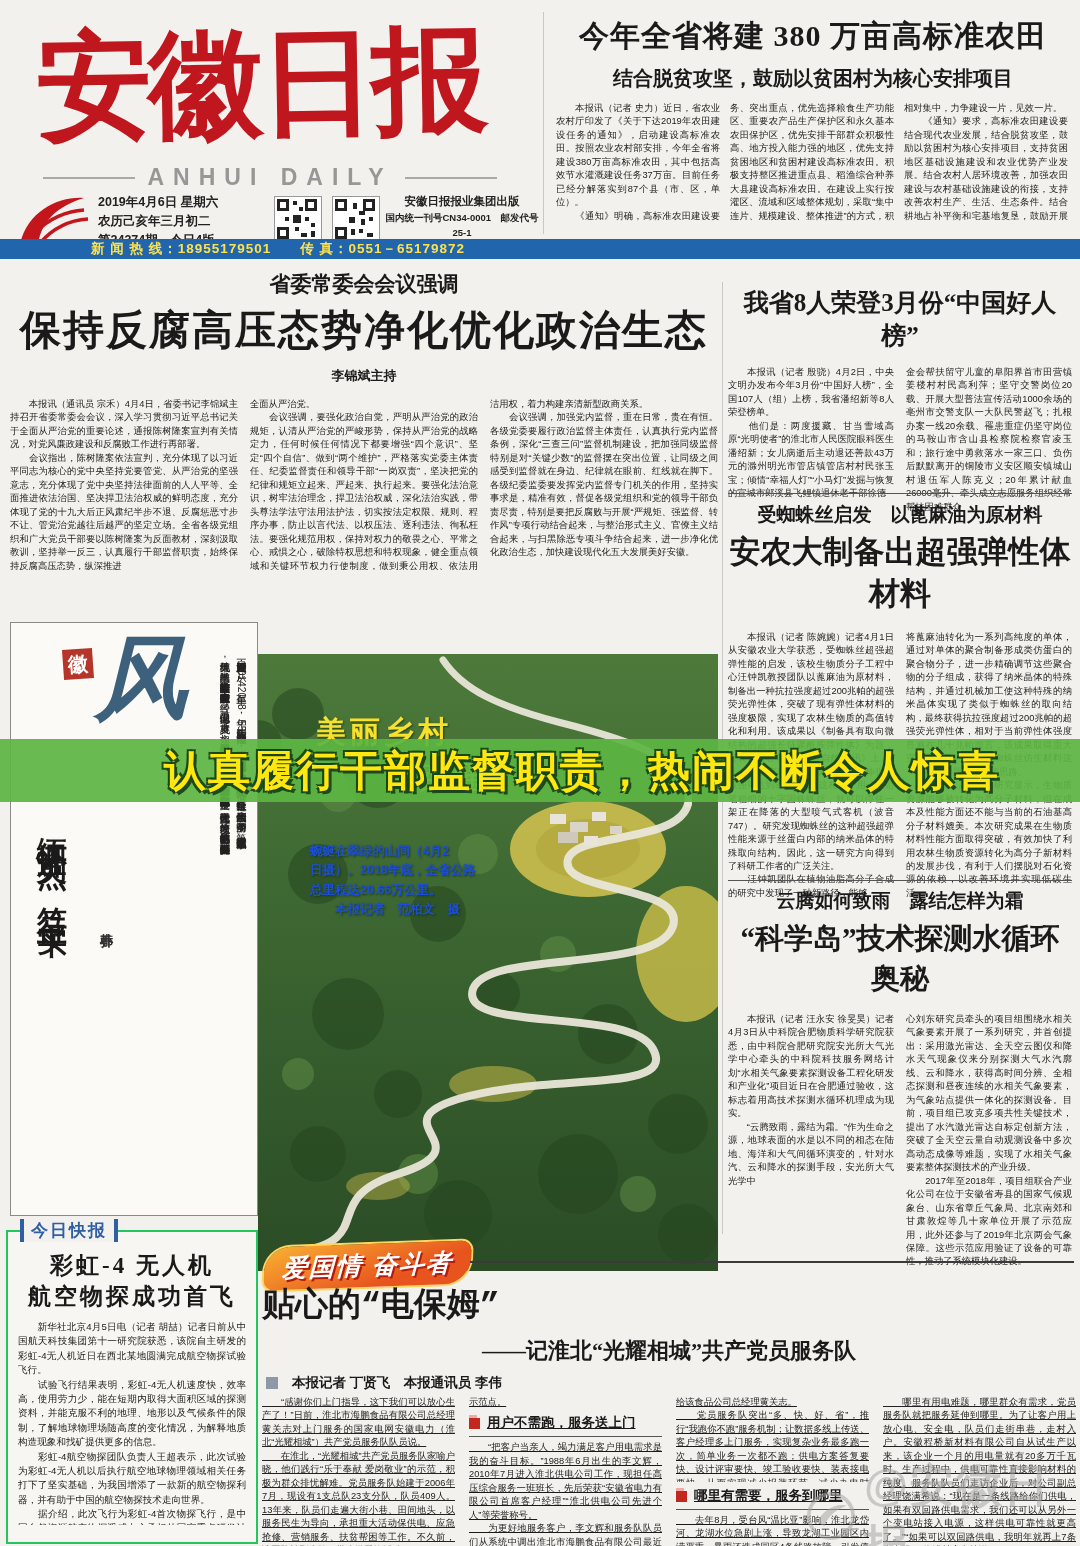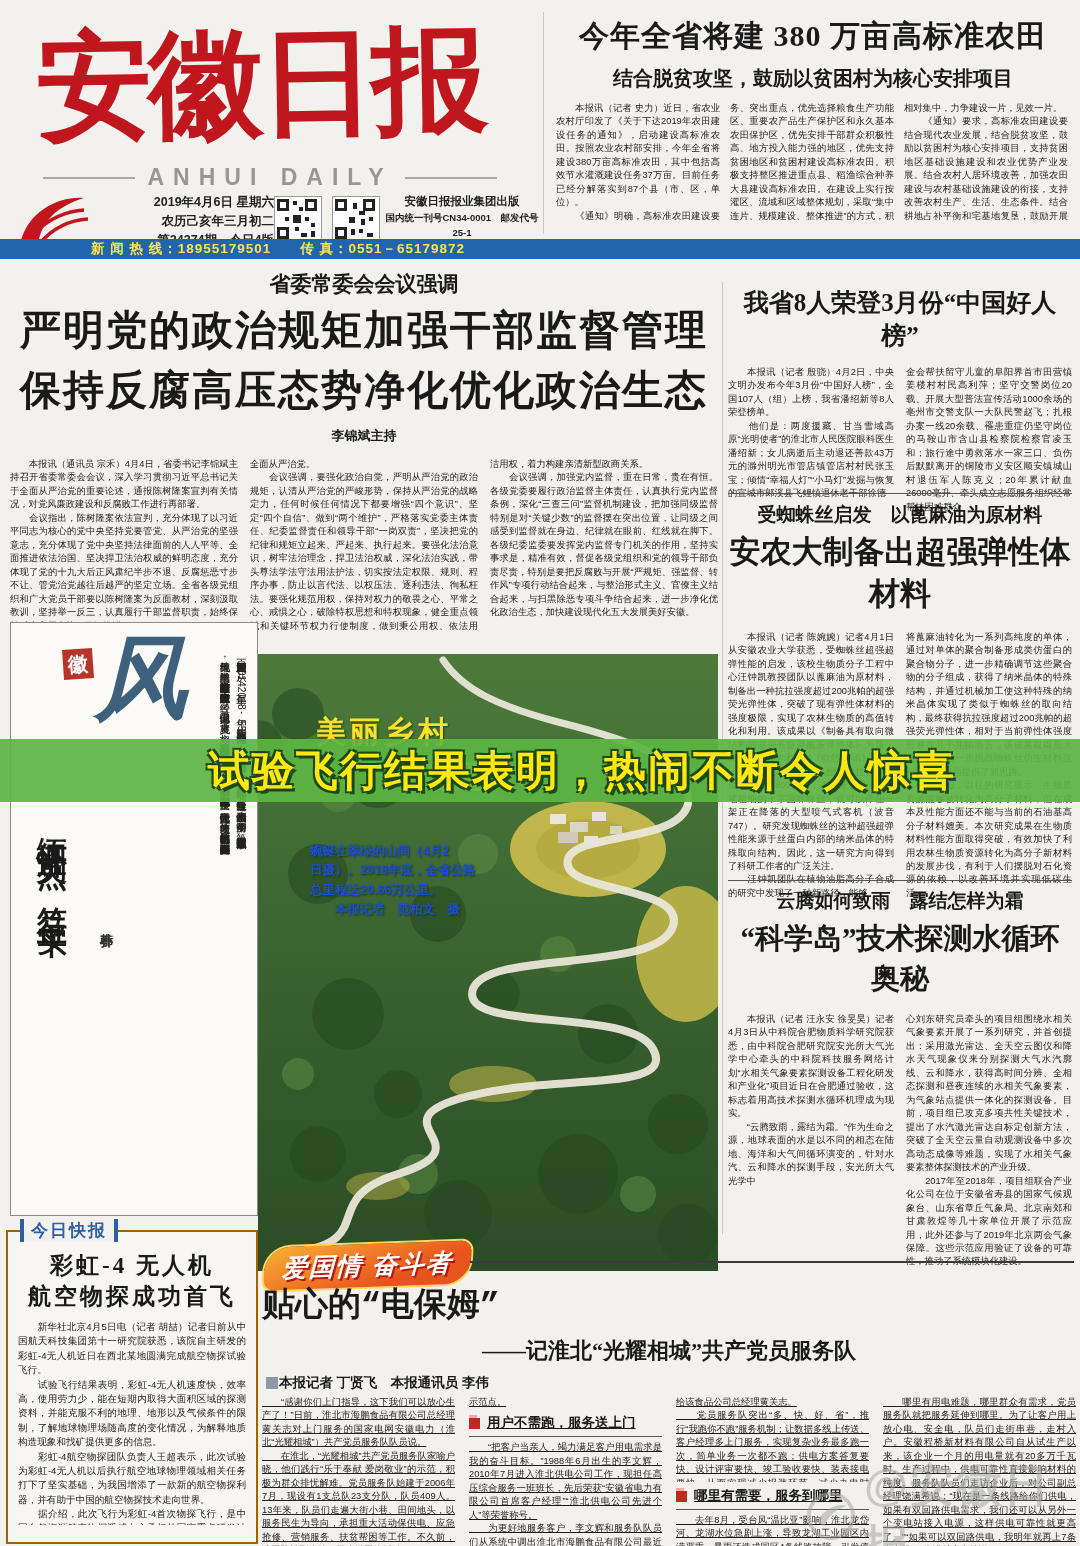--- a/index.html
+++ b/index.html
@@ -11,21 +11,21 @@
   .bodytext{font-size:9.3px;line-height:1.45;text-align:justify;color:#222;
             white-space:pre-line;overflow:hidden;}
   .cols{display:flex;}
   
   .mast-logo{left:36px;top:0px;width:480px;height:168px;font-size:116px;line-height:168px;
              font-weight:900;color:#c0161d;letter-spacing:-4px;transform:rotate(-1deg);
              font-family:"Liberation Serif","DejaVu Serif",serif;}
   .mast-en{left:0;top:164px;width:540px;display:flex;align-items:center;justify-content:center;gap:12px;}
   .mast-en .line{width:92px;height:2px;background:#a9a9a9;}
   .mast-en .txt{color:#979797;font-size:23px;font-weight:bold;letter-spacing:9px;}
-  .dateblock{left:98px;top:193px;width:176px;text-align:right;font-size:12.5px;font-weight:700;line-height:1.5;color:#222;}
+  .dateblock{left:98px;top:193px;width:176px;text-align:left;font-size:12.5px;font-weight:700;line-height:1.5;color:#222;}
   .pubblock{left:384px;top:193px;width:156px;text-align:center;font-weight:700;line-height:1.55;color:#222;}
   .pubblock .l1{font-size:11.5px;}
   .pubblock .l2,.pubblock .l3{font-size:9.5px;}
   .qr{width:46px;height:46px;background:#fff;border:1px solid #999;}
   .hotbar{left:0;top:239px;width:1080px;height:20px;background:#2166ad;}
   .hotbar .txt{position:absolute;left:58px;top:1px;width:440px;text-align:center;
                color:#ffe24a;font-size:13.5px;font-weight:800;letter-spacing:1px;}
   .vrule{background:#c8c8c8;width:1px;}
   .hrule{background:#555;height:1px;}
   
@@ -56,41 +56,41 @@
         text-shadow:1px 1px 2px rgba(20,50,20,.8);}
   .ph-cap{position:absolute;left:52px;top:188px;width:350px;color:#1d4ed8;font-size:12.5px;
           font-weight:700;line-height:1.55;white-space:pre-line;text-shadow:1px 1px 2px rgba(20,50,20,.8);}
   
   .band{left:0;top:739px;width:1080px;height:63px;background:rgba(92,181,66,.92);
         display:flex;align-items:center;justify-content:center;z-index:40;}
   .band span{font-size:42px;font-weight:900;color:#ffe70f;transform:translateX(42px);letter-spacing:2px;
     text-shadow:3px 3px 0 rgba(25,70,25,.95),-2px -2px 0 rgba(25,70,25,.95),
                 2px -2px 0 rgba(25,70,25,.95),-2px 2px 0 rgba(25,70,25,.95);}
   
-  .quick{left:6px;top:1230px;width:248px;height:310px;border:2px solid #a16207;background:#f7f6f2;}
+  .quick{left:6px;top:1230px;width:248px;height:310px;border:2px solid #22c55e;background:#f7f6f2;}
   .quick .label{position:absolute;top:-13px;left:12px;background:#f2f1ee;color:#2e5fa3;
                 font-size:17px;font-weight:900;letter-spacing:2px;padding:0 7px;
                 border-left:4px solid #2e5fa3;border-right:4px solid #2e5fa3;}
   .quick .h{font-size:23px;font-weight:900;letter-spacing:3px;text-align:center;
             font-family:"Liberation Serif","DejaVu Serif",serif;}
   .quick .bd{margin:8px 10px 0 10px;font-size:9.6px;line-height:1.5;text-align:justify;
              white-space:pre-line;height:205px;overflow:hidden;}
   
   .svc{left:262px;top:1244px;width:814px;}
   .badge{position:absolute;left:2px;top:0px;padding:5px 18px;border-radius:26px 10px 26px 10px;
          background:linear-gradient(160deg,#f9b233,#e8541e 70%);
          color:#fff;font-size:25px;font-weight:900;font-style:italic;letter-spacing:2px;
          text-shadow:2px 2px 0 #b01c10;transform:rotate(-2deg) skewX(-4deg);
          box-shadow:0 0 0 2px #ffd75e;}
   .svc-rule{position:absolute;left:208px;top:17px;width:604px;height:2px;background:#3a3a3a;}
   .svc-h{position:absolute;left:0;top:38px;width:100%;text-align:left;font-size:33px;font-weight:900;
          font-family:Liberation Mono, monospace;}
   .svc-sub{position:absolute;left:0;top:92px;width:100%;text-align:center;font-size:22px;font-weight:700;
            font-family:"Liberation Serif","DejaVu Serif",serif;}
-  .svc-by{position:absolute;left:4px;top:130px;font-size:13.5px;font-weight:700;display:flex;align-items:center;gap:1px;}
+  .svc-by{position:absolute;left:4px;top:130px;font-size:13.5px;font-weight:700;display:flex;align-items:center;gap:14px;}
   .graysq{width:12px;height:12px;background:#8d99a6;}
   .svc-body{position:absolute;left:0;top:152px;display:flex;gap:14px;}
   .svc-body .c{width:193px;height:150px;overflow:hidden;text-decoration:underline;}
   .subhead{display:flex;align-items:center;gap:7px;margin:5px 0 4px 0;padding-bottom:4px;
            border-bottom:1px solid #555;font-size:13.5px;font-weight:900;white-space:nowrap;}
   .redsq{width:11px;height:11px;background:#c2281e;box-shadow:-3px -3px 0 #f0a9a4;flex:0 0 11px;}
   
   .wm{left:806px;top:1456px;display:flex;align-items:center;gap:8px;z-index:45;}
   .wm .t{font-size:45px;font-weight:900;color:rgba(165,165,165,.55);letter-spacing:2px;}
 </style>
@@ -169,21 +169,20 @@
     <div class="bodytext" style="width:164px;height:122px;">　　本报讯（记者 史力）近日，省农业农村厅印发了《关于下达2019年农田建设任务的通知》，启动建设高标准农田。按照农业农村部安排，今年全省将建设380万亩高标准农田，其中包括高效节水灌溉建设任务37万亩。目前任务已经分解落实到87个县（市、区，单位）。
 　　《通知》明确，高标准农田建设要突出规划引领，综合考虑建设任务缺口、县域规划调整等因素，合理安排年度建设任</div>
     <div class="bodytext" style="width:164px;height:122px;">务、突出重点，优先选择粮食生产功能区、重要农产品生产保护区和永久基本农田保护区，优先安排干部群众积极性高、地方投入能力强的地区，优先支持贫困地区和贫困村建设高标准农田。积极支持整区推进重点县、稻渔综合种养大县建设高标准农田。在建设上实行按灌区、流域和区域整体规划，采取“集中连片、规模建设、整体推进”的方式，积极推进万亩以上集中连片高标准农田建设，确保建设区域</div>
     <div class="bodytext" style="width:164px;height:122px;">相对集中，力争建设一片，见效一片。
 　　《通知》要求，高标准农田建设要结合现代农业发展，结合脱贫攻坚，鼓励以贫困村为核心安排项目，支持贫困地区基础设施建设和农业优势产业发展。结合农村人居环境改善，加强农田建设与农村基础设施建设的衔接，支持改善农村生产、生活、生态条件。结合耕地占补平衡和宅基地复垦，鼓励开展高标准农田建设项目与农村宅基地复垦项目相结合的探索实践。</div>
   </div>
 </div>
 
 <div class="abs lead">
   <div class="kicker center">省委常委会会议强调</div>
-  <div class="big center">严明党的政治规矩加强干部监督管理</div>
   <div class="big center">保持反腐高压态势净化优化政治生态</div>
   <div class="byline center">李锦斌主持</div>
   <div class="cols" style="gap:12px;margin-top:13px;">
     <div class="bodytext" style="width:228px;height:172px;">　　本报讯（通讯员 宗禾）4月4日，省委书记李锦斌主持召开省委常委会会议，深入学习贯彻习近平总书记关于全面从严治党的重要论述，通报陈树隆案宣判有关情况，对党风廉政建设和反腐败工作进行再部署。
 　　会议指出，陈树隆案依法宣判，充分体现了以习近平同志为核心的党中央坚持党要管党、从严治党的坚强意志，充分体现了党中央坚持法律面前的人人平等、全面推进依法治国、坚决捍卫法治权威的鲜明态度，充分体现了党的十九大后正风肃纪半步不退、反腐惩恶寸步不让、管党治党越往后越严的坚定立场。全省各级党组织和广大党员干部要以陈树隆案为反面教材，深刻汲取教训，坚持举一反三，认真履行干部监督职责，始终保持反腐高压态势，纵深推进</div>
     <div class="bodytext" style="width:228px;height:172px;">全面从严治党。
 　　会议强调，要强化政治自觉，严明从严治党的政治规矩，认清从严治党的严峻形势，保持从严治党的战略定力，任何时候任何情况下都要增强“四个意识”、坚定“四个自信”、做到“两个维护”，严格落实党委主体责任、纪委监督责任和领导干部“一岗双责”，坚决把党的纪律和规矩立起来、严起来、执行起来。要强化法治意识，树牢法治理念，捍卫法治权威，深化法治实践，带头尊法学法守法用法护法，切实按法定权限、规则、程序办事，防止以言代法、以权压法、逐利违法、徇私枉法。要强化规范用权，保持对权力的敬畏之心、平常之心、戒惧之心，破除特权思想和特权现象，健全重点领域和关键环节权力行使制度，做到秉公用权、依法用权、廉</div>
     <div class="bodytext" style="width:228px;height:172px;">洁用权，着力构建亲清新型政商关系。
 　　会议强调，加强党内监督，重在日常，贵在有恒。各级党委要履行政治监督主体责任，认真执行党内监督条例，深化“三查三问”监督机制建设，把加强同级监督特别是对“关键少数”的监督摆在突出位置，让同级之间感受到监督就在身边、纪律就在眼前、红线就在脚下。各级纪委监委要发挥党内监督专门机关的作用，坚持实事求是，精准有效，督促各级党组织和党的领导干部负责尽责，特别是要把反腐败与开展“严规矩、强监督、转作风”专项行动结合起来，与整治形式主义、官僚主义结合起来，与扫黑除恶专项斗争结合起来，进一步净化优化政治生态，加快建设现代化五大发展美好安徽。</div>
   </div>
@@ -287,21 +286,21 @@
   </svg>
   <div class="ph-t" style="left:58px;top:58px;font-size:30px;letter-spacing:4px;">美丽乡村</div>
   <div class="ph-t" style="left:128px;top:104px;font-size:30px;letter-spacing:4px;">路路通</div>
   <div class="ph-cap">蜿蜒在翠绿的山间（4月2
 日摄）。2018年底，全省公路
 总里程达20.66万公里。
 　　本报记者　范柏文　摄</div>
 </div>
 
 <div class="abs band">
-  <span>试验飞行结果表明，热闹不断令人惊喜</span>
+  <span>认真履行干部监督职责，热闹不断令人惊喜</span>
 </div>
 
 <div class="abs quick">
   <div class="label">今日快报</div>
   <div class="h" style="margin-top:18px;">彩虹-4 无人机</div>
   <div class="h">航空物探成功首飞</div>
   <div class="bd">　　新华社北京4月5日电（记者 胡喆）记者日前从中国航天科技集团第十一研究院获悉，该院自主研发的彩虹-4无人机近日在西北某地圆满完成航空物探试验飞行。
 　　试验飞行结果表明，彩虹-4无人机速度快，效率高，使用劳力少，能在短期内取得大面积区域的探测资料，并能克服不利的地理、地形以及气候条件的限制，了解地球物理场随高度的变化情况，为解释地质构造现象和找矿提供更多的信息。
 　　彩虹-4航空物探团队负责人王超表示，此次试验为彩虹-4无人机以后执行航空地球物理领域相关任务打下了坚实基础，为我国增添了一款新的航空物探利器，并有助于中国的航空物探技术走向世界。
 　　据介绍，此次飞行为彩虹-4首次物探飞行，是中国自然资源航空物探遥感中心承担的国家重点研发计划项目“航空磁场测量技术系统研制”的重要组成部分。</div>

